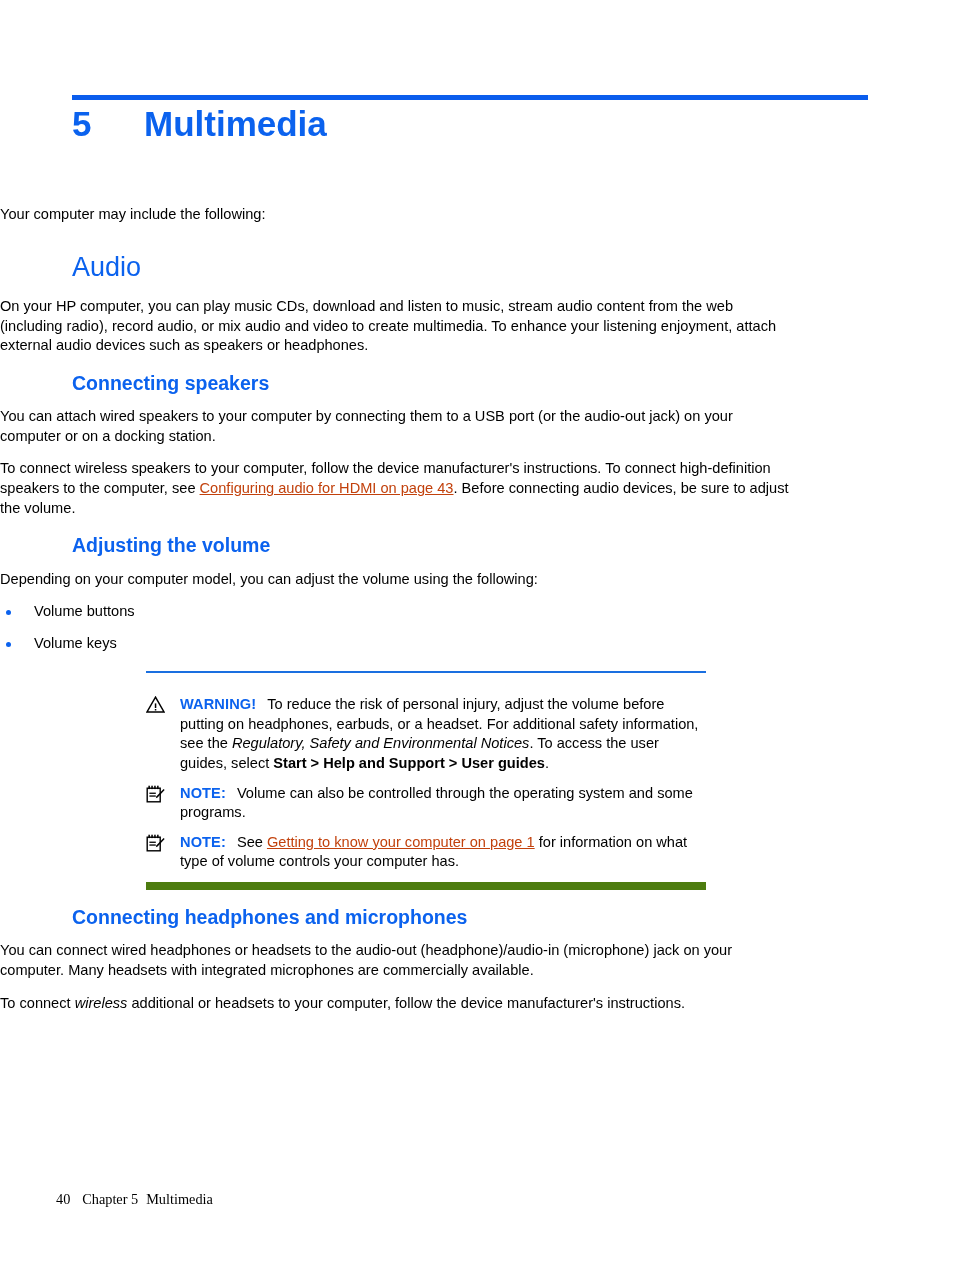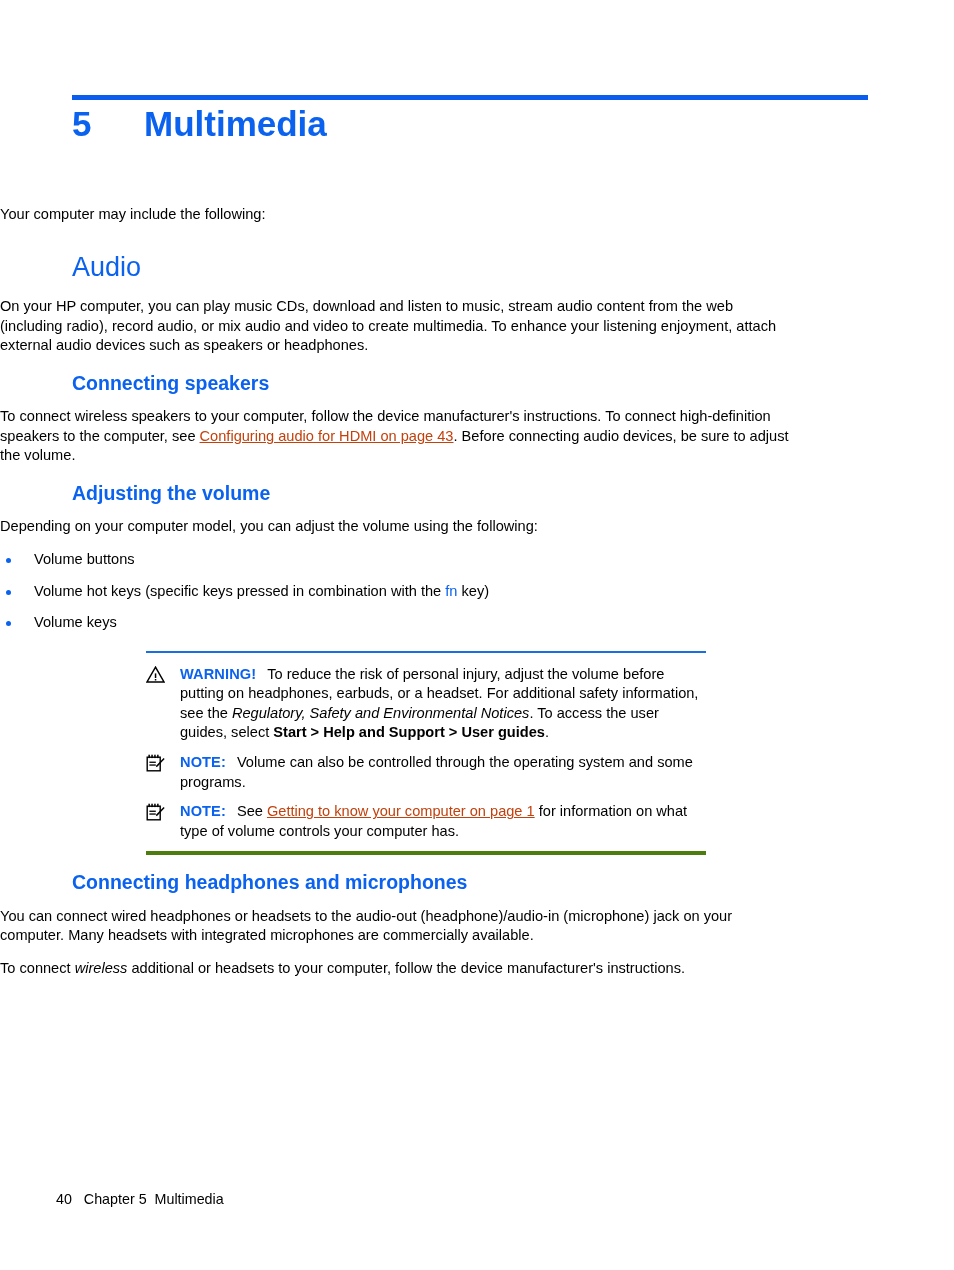--- a/index.html
+++ b/index.html
@@ -118,22 +118,22 @@
   }
   span.blue { color: #0b62ee; }
   span.ital { font-style: italic; }
   span.bold { font-weight: bold; }
 
   
   .callout-group {
     margin-left: 146px;
     margin-right: 86px;
     border-top: 2px solid #1a6fe0;
-    border-bottom: 4px solid #4d7c0f;
-    padding: 6px 0 6px 0;
+    border-bottom: 8px solid #4d7c0f;
+    padding: 16px 0 6px 0;
     margin-top: 18px;
   }
   .callout {
     position: relative;
     padding-left: 34px;
     margin: 6px 0 10px 0;
     font-size: 14.6px;
     line-height: 19.6px;
   }
   .callout:last-child { margin-bottom: 4px; }
@@ -154,21 +154,21 @@
   
   .footer {
     position: absolute;
     left: 56px;
     top: 1190px;
     font-size: 14.3px;
     line-height: 18px;
     color: #000;
     white-space: pre;
   }
-  .footer span { display: inline; }
+  .footer span { display: inline; font-family: Liberation Serif, serif; }
 </style>
 </head>
 <body>
 
 <div class="page">
 
   <div class="chapter-rule"></div>
 
   <div class="chapter-head">
     <div class="chapter-num">5</div>
@@ -179,30 +179,30 @@
 
     <p class="body indent">Your computer may include the following:</p>
 
 
     <h1 class="h-audio">Audio</h1>
 
     <p class="body indent">On your HP computer, you can play music CDs, download and listen to music, stream audio content from the web (including radio), record audio, or mix audio and video to create multimedia. To enhance your listening enjoyment, attach external audio devices such as speakers or headphones.</p>
 
     <h2 class="h-sub">Connecting speakers</h2>
 
+    <p class="body indent">You can attach wired speakers to your computer by connecting them to a USB port (or the audio-out jack) on your computer or on a docking station.</p>
 
     <p class="body indent"><span>To connect wireless speakers to your computer, follow the device manufacturer's instructions. To connect high-definition speakers to the computer, see </span><a class="doclink" href="#">Configuring audio for HDMI on page 43</a><span>. Before connecting audio devices, be sure to adjust the volume.</span></p>
 
     <h2 class="h-sub">Adjusting the volume</h2>
 
     <p class="body indent">Depending on your computer model, you can adjust the volume using the following:</p>
 
     <ul class="bullets indent">
       <li>Volume buttons</li>
-      <li><span>Volume hot keys (specific keys pressed in combination with the </span><span class="blue">fn</span><span> key)</span></li>
       <li>Volume keys</li>
     </ul>
 
     <div class="callout-group">
 
       <div class="callout">
         <span class="ico">
           <svg width="19" height="17" viewBox="0 0 19 17">
             <path d="M9.5 1.2 L18 16 L1 16 Z" fill="none" stroke="#000000" stroke-width="1.5" stroke-linejoin="miter"></path>
             <rect x="8.8" y="7.4" width="1.5" height="4.6" fill="#000000"></rect>

